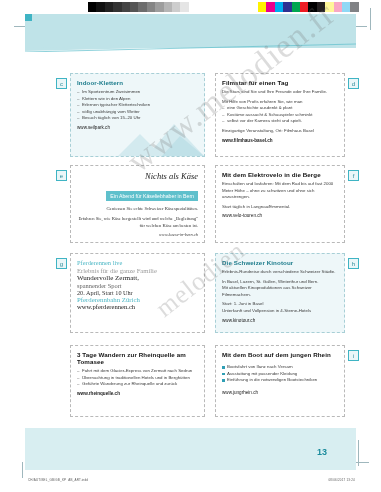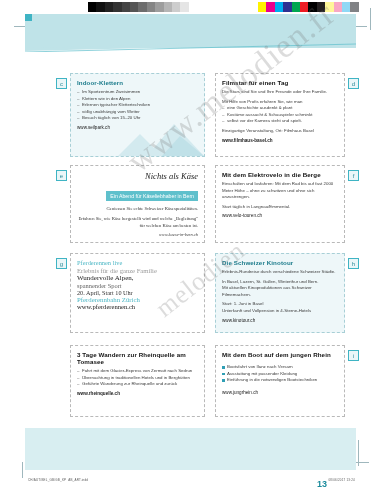--- a/index.html
+++ b/index.html
@@ -100,21 +100,20 @@
   
   .footer-band {
     position: absolute; left: 25px; top: 428px;
     width: 331px; height: 42px; background: #d8eef1;
   }
   .footer-swoosh { position: absolute; left: 25px; top: 424px; width: 331px; height: 10px; overflow: hidden; }
   .page-num {
     position: absolute; left: 317px; top: 447px;
     font-size: 9px; font-weight: bold; color: #1b8b9c;
     font-family: "Liberation Sans", sans-serif;
-    margin-top: 32px;
   }
   .slug-left { position: absolute; left: 28px; top: 478px; font-size: 3px; color: #5a5a5a; letter-spacing: .2px; }
   .slug-right { position: absolute; right: 26px; top: 478px; font-size: 3px; color: #5a5a5a; letter-spacing: .2px; }
 
   
   .watermark {
     position: absolute; left: 120px; top: 150px;
     font-family: "Liberation Serif", serif;
     font-size: 34px; color: rgba(120,120,120,0.26);
     transform: rotate(-38deg); transform-origin: left top;
@@ -224,21 +223,21 @@
       <p>Einschalten und losfahren: Mit dem Rad bis auf fast 2000 Meter Höhe – ohne zu schwitzen und ohne sich anzustrengen.</p>
       <div class="gap"></div>
       <p>Start täglich in Langnau/Emmental.</p>
       <div class="url">www.velo-touren.ch</div>
     </div>
 
     <div class="badge" style="left:-4px; top:188px;">g</div>
     <div class="ad serif pf" style="left:10px; top:183px; width:135px; height:80px;">
       <div class="t1">Pferderennen live</div>
       <div class="t3">Erlebnis für die ganze Familie</div>
-      <div class="t4">Wundervolle Alpen,</div>
+      <div class="t4">Wundervolle Zermatt,</div>
       <div class="t5">spannender Sport</div>
       <div class="t6">20. April, Start 10 Uhr</div>
       <div class="t7">Pferderennbahn Zürich</div>
       <div class="t8">www.pferderennen.ch</div>
     </div>
 
     <div class="badge" style="left:288px; top:188px;">h</div>
     <div class="ad tinted" style="left:155px; top:183px; width:130px; height:80px;">
       <h3>Die Schweizer Kinotour</h3>
       <p>Erlebnis-Rundreise durch verschiedene Schweizer Städte.</p>

